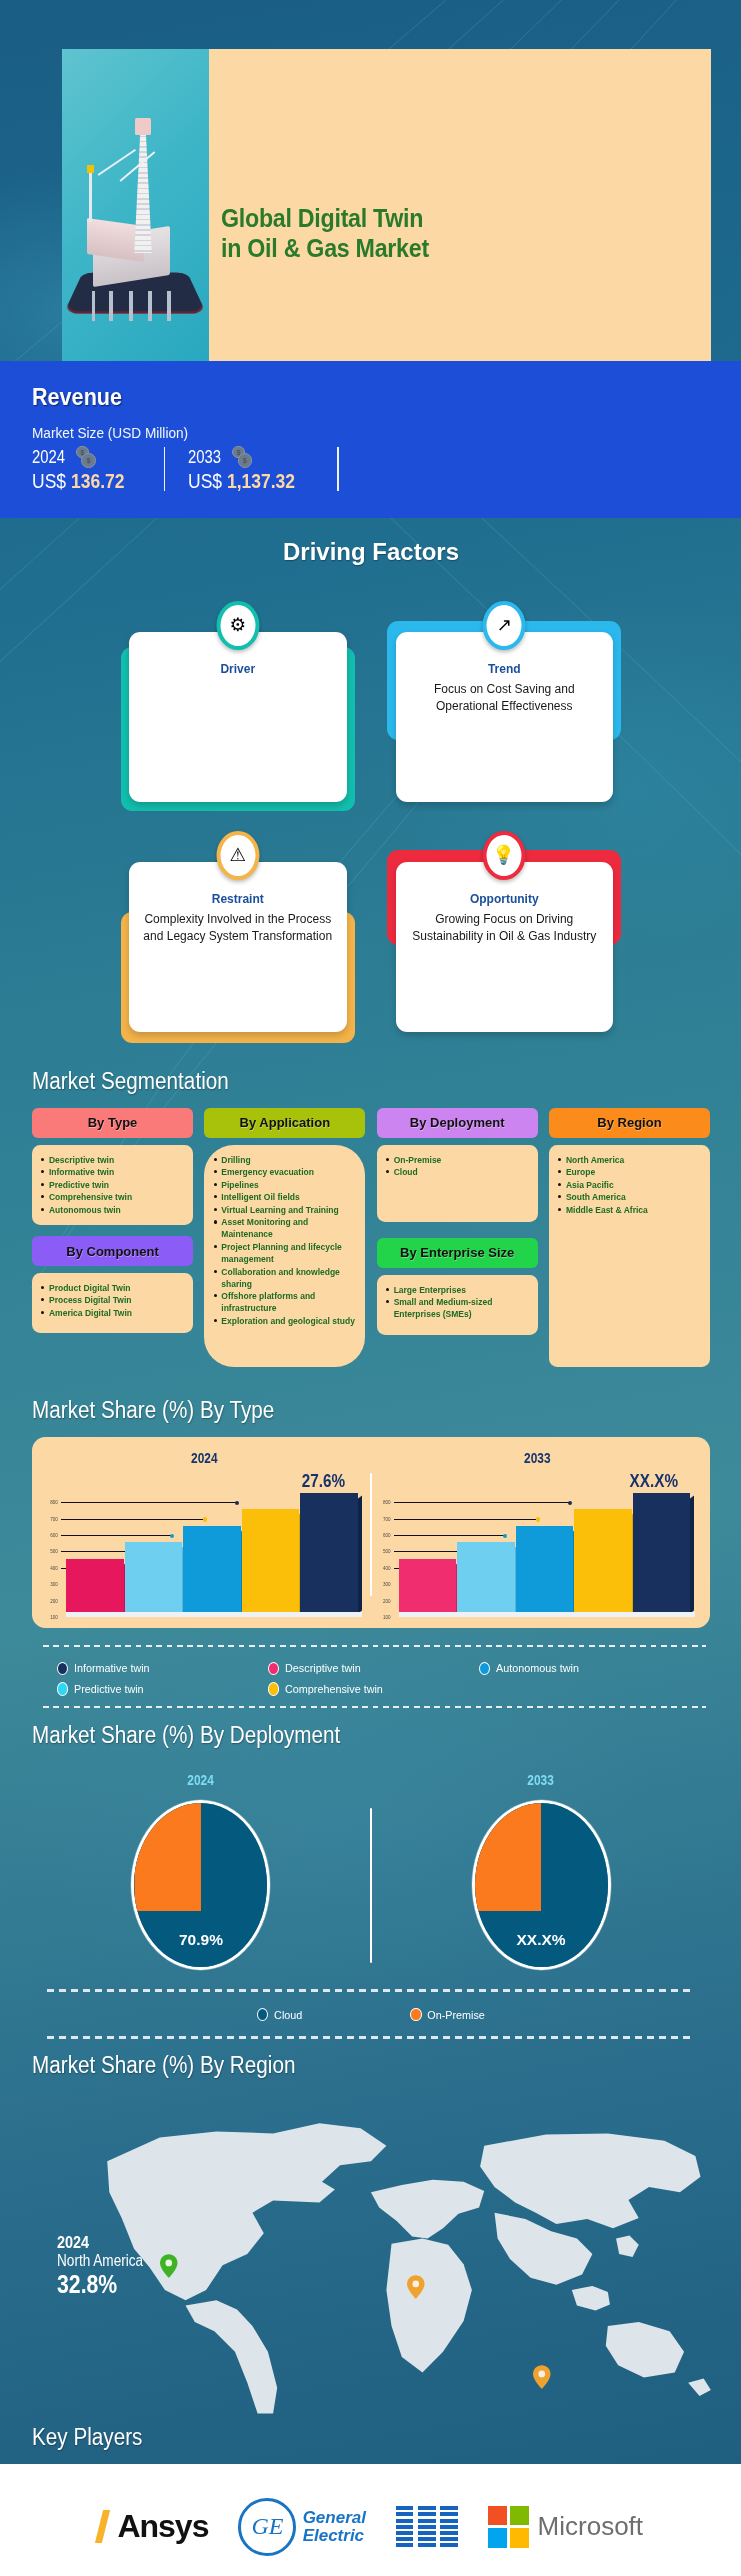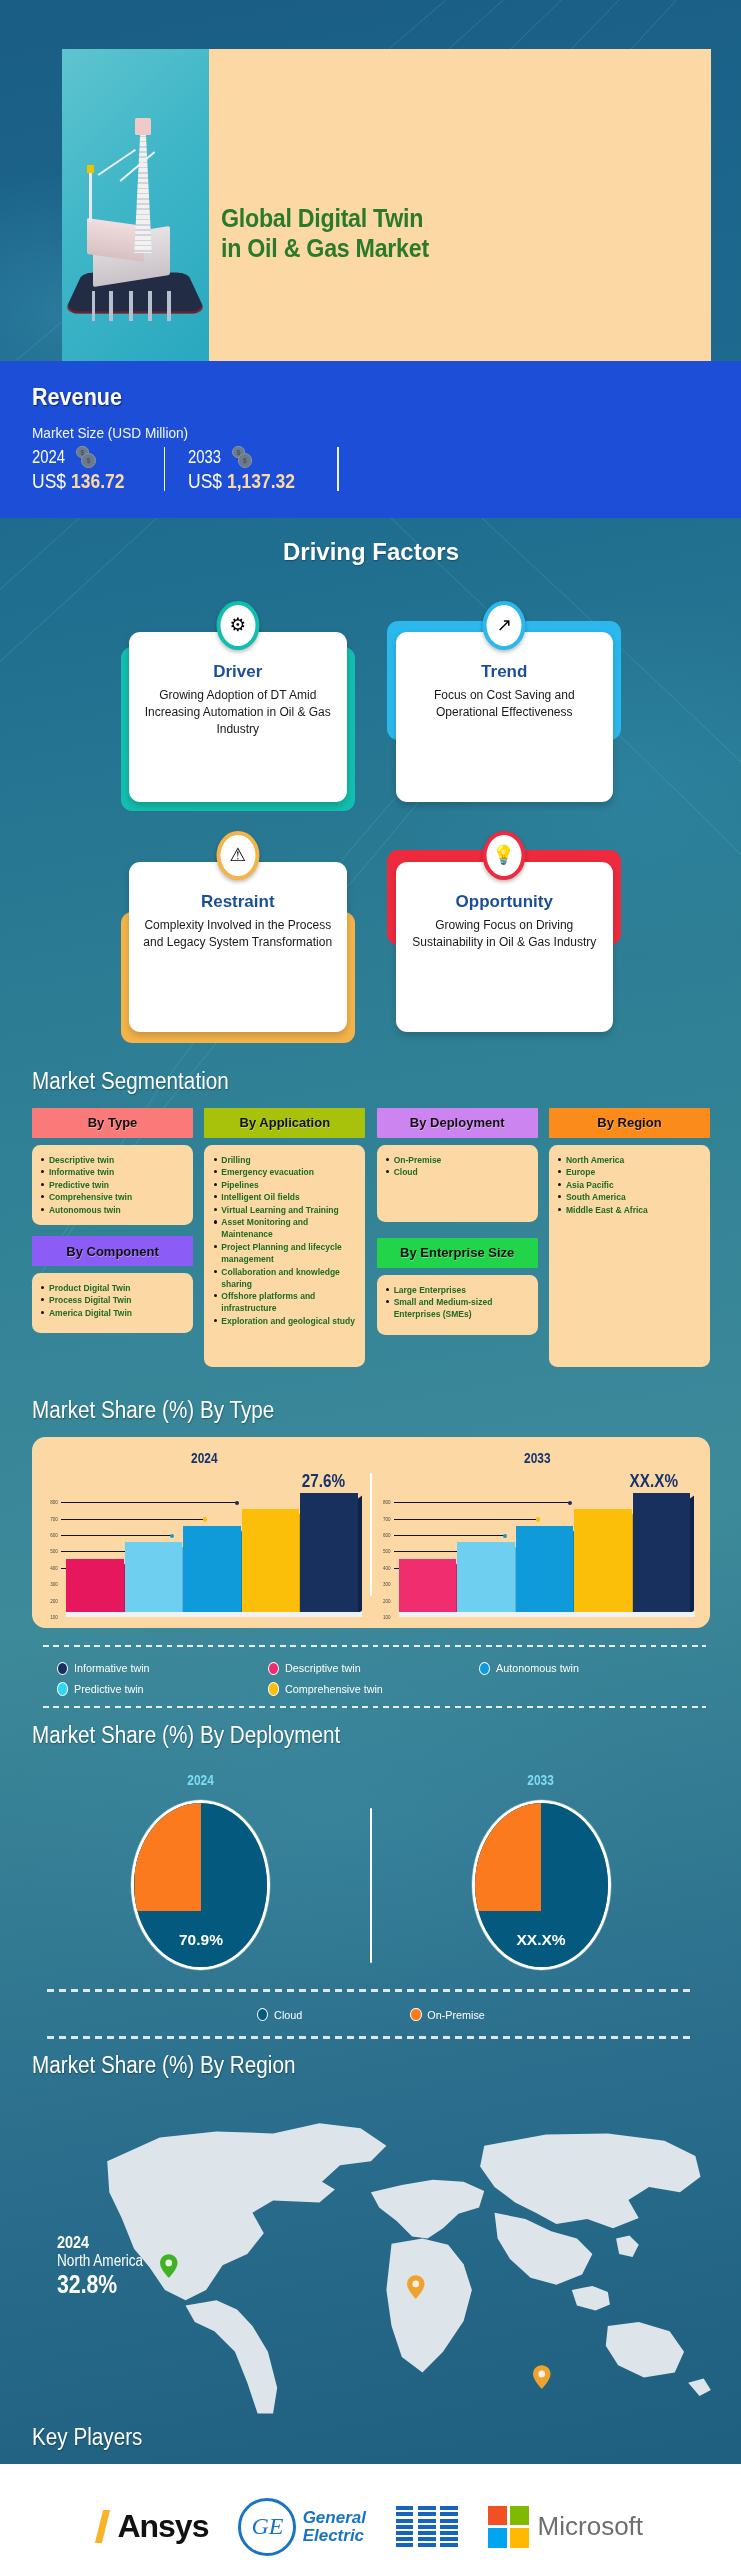--- a/index.html
+++ b/index.html
@@ -142,29 +142,29 @@
   .df-icon {
     position:absolute; z-index:4; left:50%; top:-1px; transform:translateX(-50%);
     width:43px; height:49px; border-radius:50%;
     display:flex; align-items:center; justify-content:center; font-size:18.5px;
     background:#fff; box-shadow:0 2.1px 4.6px rgba(0,0,0,.28);
   }
   .df-icon.teal { border:4.6px solid #12bfae; }
   .df-icon.cyan { border:4.6px solid #2bb9ed; }
   .df-icon.amber { border:4.6px solid #f5b44a; }
   .df-icon.red { border:4.6px solid #ee2b3e; }
-  .df-title { color:#1b4f9b; font-size:17px; font-weight:bold; margin-bottom:5.2px; }
+  .df-title { color:#1b4f9b; font-size:12px; font-weight:bold; margin-bottom:5.2px; }
   .df-text { color:#17191c; font-size:12px; line-height:1.42; }
 
   
   .segmentation { position:relative; z-index:3; padding:15.5px 0 15.5px 0; }
   .seg-grid { display:grid; grid-template-columns:repeat(4,1fr); gap:11.3px; margin:13.4px 32px 0 32px; align-items:start; }
   .seg-col { display:flex; flex-direction:column; gap:7.2px; }
   .seg-head {
-    border-radius:1px; text-align:center; font-size:13px; font-weight:bold; color:#111;
+    border-radius:6px; text-align:center; font-size:13px; font-weight:bold; color:#111;
     padding:7.2px 3.1px; text-shadow:0.5px 0.5px 0.5px rgba(255,255,255,.35);
   }
   .seg-box {
     background:#fcd9a4; border-radius:8.2px; padding:8.8px 7.2px 8.8px 9.3px; min-height:77px;
   }
   .seg-box ul { list-style:none; }
   .seg-box li {
     color:#1d6b25; font-size:8.5px; font-weight:bold; line-height:1.42;
     position:relative; padding-left:7.7px; margin-bottom:0.5px;
   }
@@ -344,21 +344,20 @@
     <div class="sec-title center">Driving Factors</div>
     <div class="df-grid">
 
       <div class="df-card">
         <div class="df-shadowbar teal"></div>
         <div class="df-icon teal">
           <span>⚙</span>
         </div>
         <div class="df-body">
           <div class="df-title">Driver</div>
-          <div class="df-text">Growing Adoption of DT Amid Increasing Automation in Oil &amp; Gas Industry</div>
         </div>
       </div>
 
       <div class="df-card">
         <div class="df-shadowbar cyan"></div>
         <div class="df-icon cyan">
           <span>↗</span>
         </div>
         <div class="df-body">
           <div class="df-title">Trend</div>
@@ -411,21 +410,21 @@
           <ul>
             <li>Product Digital Twin</li>
             <li>Process Digital Twin</li>
             <li>America Digital Twin</li>
           </ul>
         </div>
       </div>
 
       <div class="seg-col">
         <div class="seg-head" style="background:#a8c20c">By Application</div>
-        <div class="seg-box" style="min-height:222px;">
+        <div class="seg-box" style="min-height:222px;border-radius:30px;">
           <ul>
             <li>Drilling</li>
             <li>Emergency evacuation</li>
             <li>Pipelines</li>
             <li>Intelligent Oil fields</li>
             <li>Virtual Learning and Training</li>
             <li>Asset Monitoring and Maintenance</li>
             <li>Project Planning and lifecycle management</li>
             <li>Collaboration and knowledge sharing</li>
             <li>Offshore platforms and infrastructure</li>

